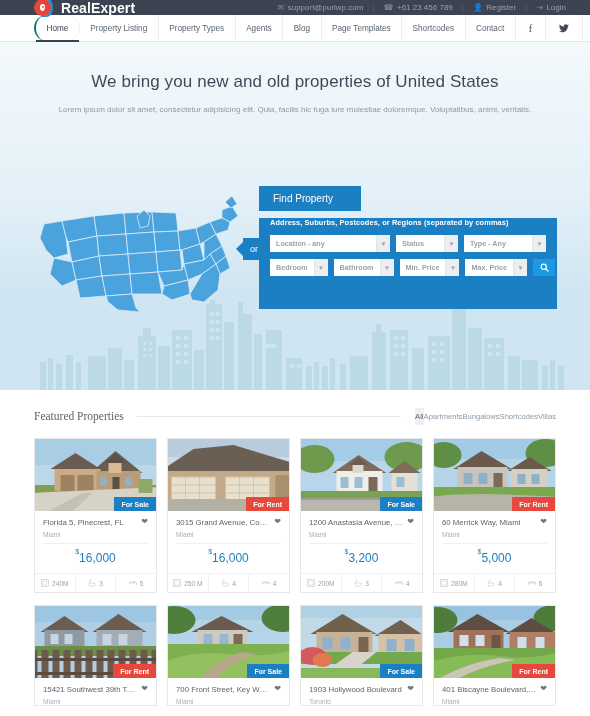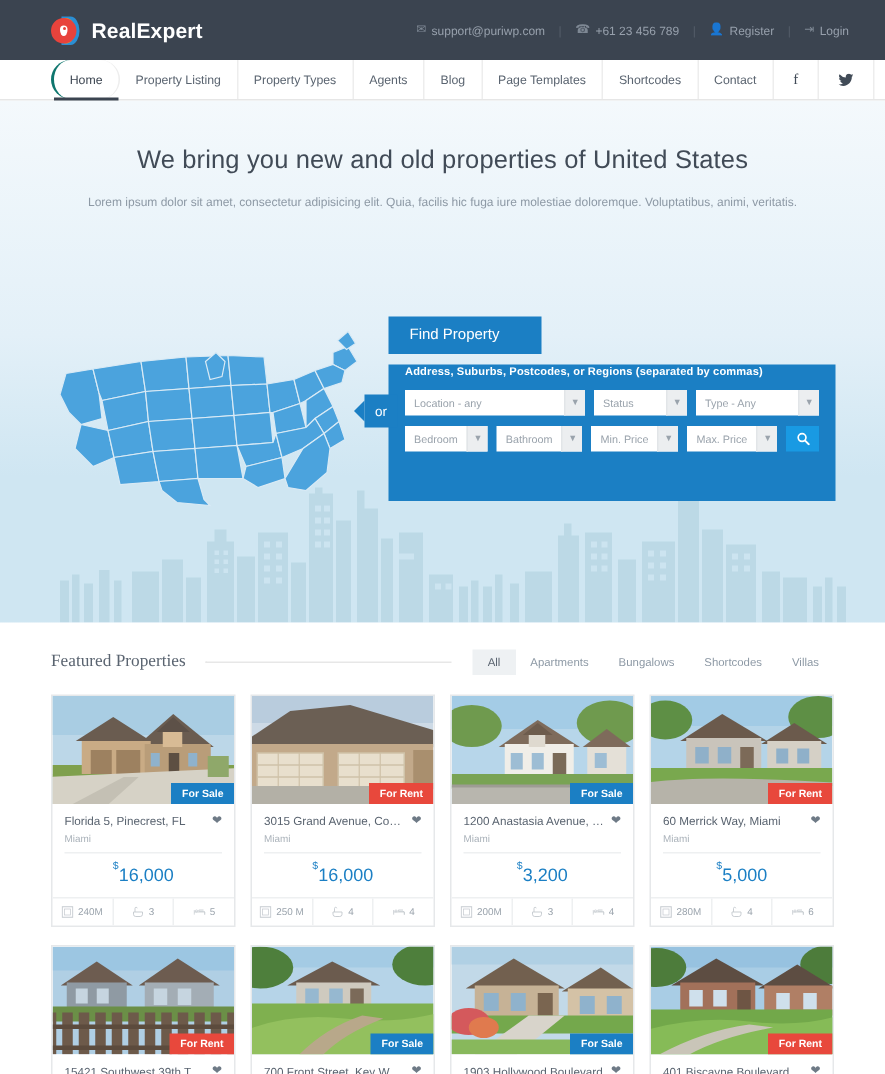--- a/index.html
+++ b/index.html
@@ -7,21 +7,21 @@
   body {
     font-family: "Liberation Sans", sans-serif;
     background: #ffffff;
     color: #444;
     font-size: 11px;
     -webkit-font-smoothing: antialiased;
   }
 
   
   .topbar {
-    height: 40px;
+    height: 15px;
     background: #3b4450;
     display: flex;
     align-items: center;
     padding: 0 24px 0 34px;
     position: relative;
     z-index: 20;
   }
   .brand { display: flex; align-items: center; gap: 8px; }
   .brand-mark {
     width: 19px; height: 19px; position: relative;
@@ -163,21 +163,21 @@
     position: absolute; left: 259px; top: 176px;
     width: 298px; height: 91px;
     background: #1b7fc4;
     padding: 0 11px;
     z-index: 5;
   }
   .find-label {
     color: #ffffff; font-size: 7.4px; font-weight: bold;
     margin-bottom: 8px; letter-spacing: .1px;
   }
-  .find-row { display: flex; gap: 6px; margin-bottom: 7px; }
+  .find-row { display: flex; gap: 6px; margin-bottom: 7px; font-weight: bold; }
   .sel {
     background: #fff;
     height: 17px;
     display: flex; align-items: center;
     font-size: 7.2px; color: #9aa3ac;
     position: relative;
     cursor: pointer;
   }
   .sel .txt { padding: 0 6px; white-space: nowrap; overflow: hidden; }
   .sel .arw {
@@ -205,21 +205,21 @@
   }
   .feat-head { display: flex; align-items: center; height: 20px; }
   .feat-title {
     font-size: 11.5px; color: #5a6470; white-space: nowrap;
     padding-right: 13px;
     font-family: Liberation Serif, serif;
   }
   .feat-rule { flex: 1; height: 1px; background: #e7e7e7; margin-right: 14px; border-left: 1px solid #e7e7e7; }
   .feat-tabs { display: flex; gap: 0; align-items: center; }
   .feat-tab {
-    font-size: 7.6px; color: #8d99a5; padding: 4px 10px; cursor: pointer;
+    font-size: 7.6px; color: #8d99a5; padding: 4px 0; cursor: pointer;
     white-space: nowrap;
   }
   .feat-tab.active { background: #eef1f3; color: #5a6470; }
 
   
   .cards {
     display: grid;
     grid-template-columns: repeat(4, 1fr);
     gap: 10px;
     margin-top: 12px;

